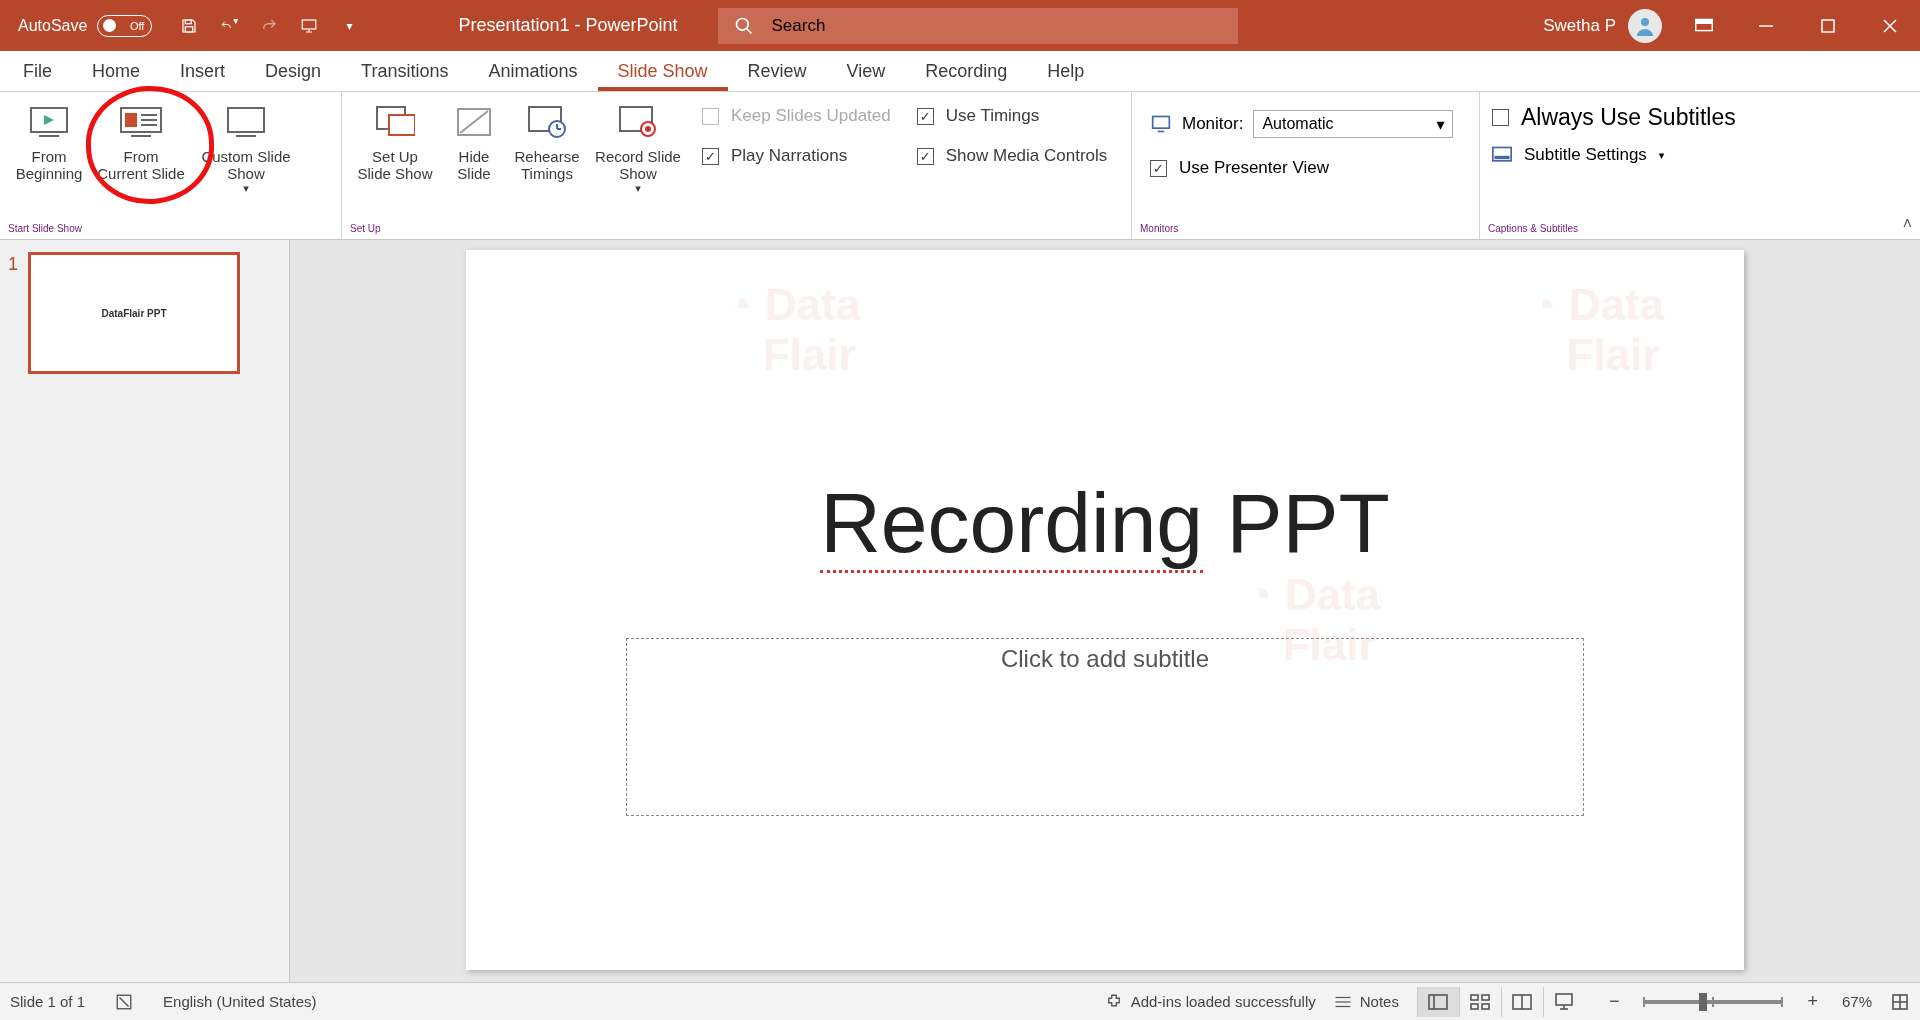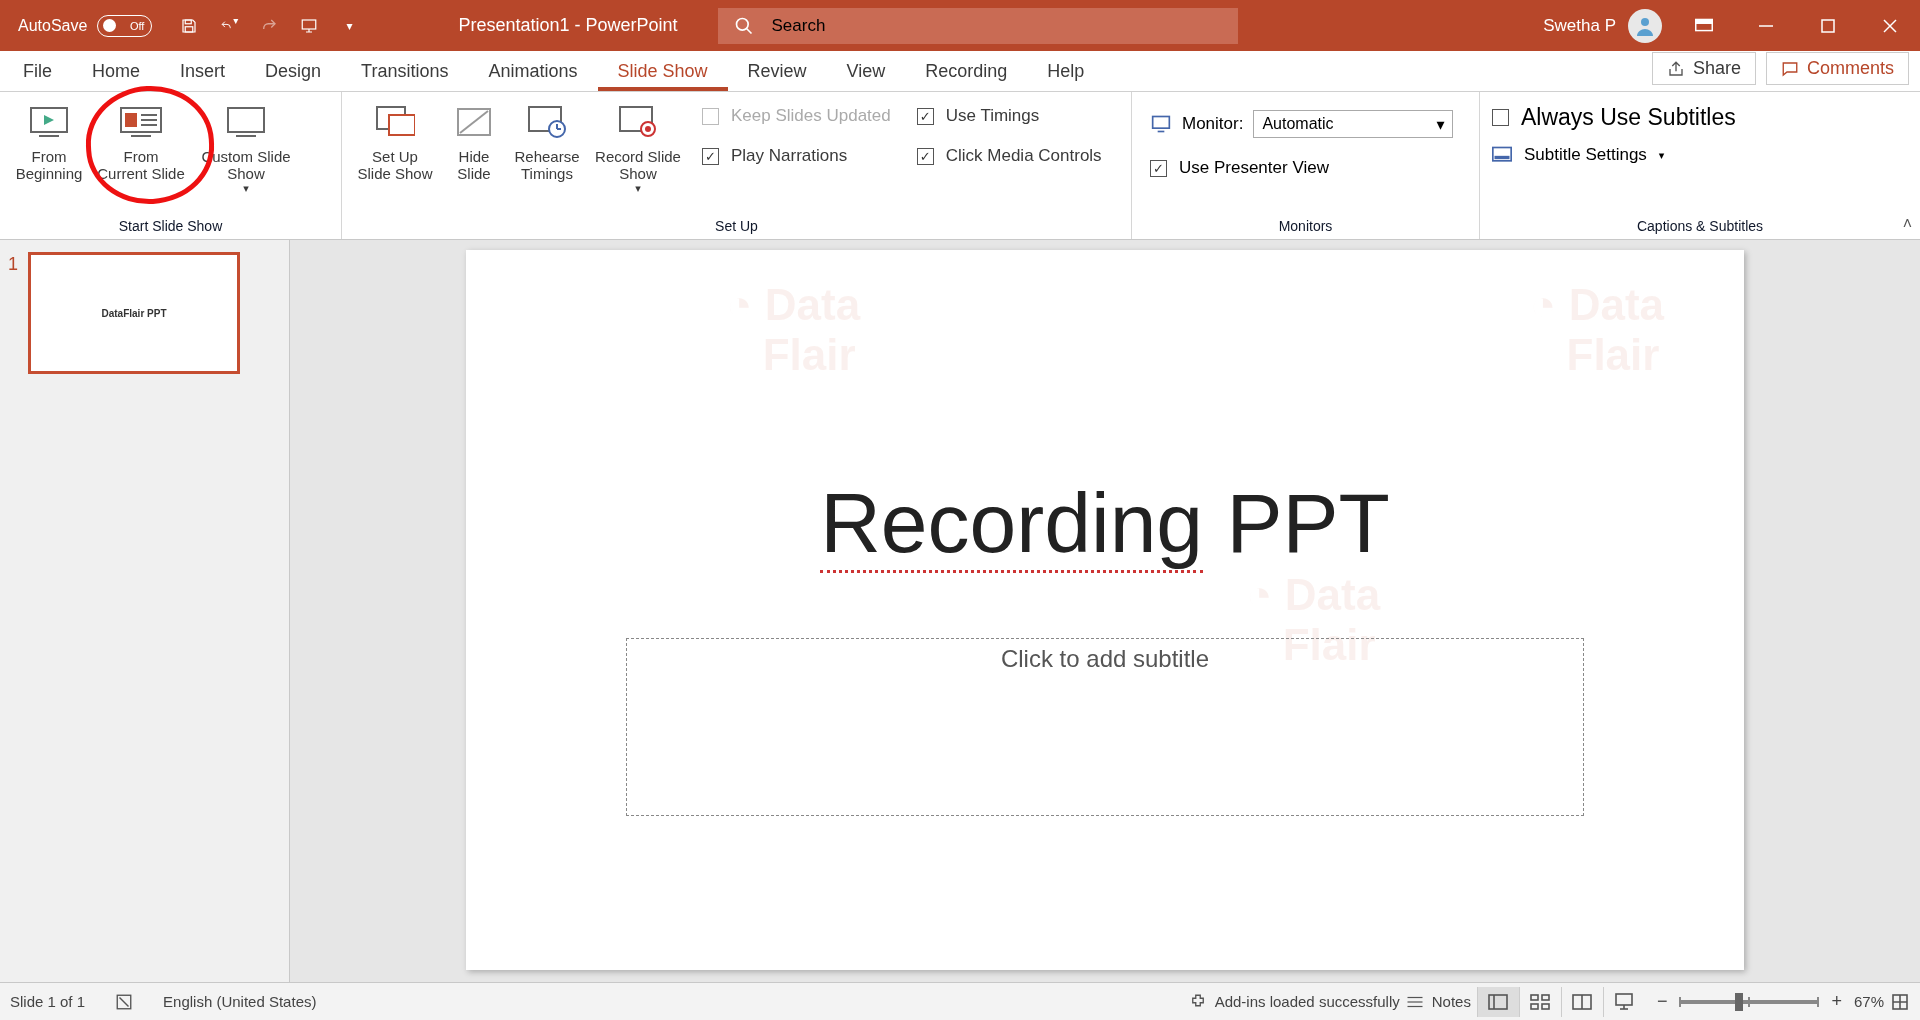--- a/index.html
+++ b/index.html
@@ -26,21 +26,21 @@
 .menu-tab.active { color:#B7472A; border-bottom:4px solid #B7472A; padding-bottom:5px; }
 .menubar-right { margin-left:auto; display:flex; gap:10px; padding-right:8px; padding-bottom:6px; }
 .action-btn { border:1px solid #ccc; padding:5px 14px; font-size:18px; display:flex; align-items:center; gap:8px; }
 .action-btn.share { color:#3b3b3b; }
 .action-btn.comments { color:#B7472A; }
 
 
 .ribbon { height:148px; background:#fff; display:flex; border-bottom:1px solid #c8c8c8; position:relative; }
 .ribbon-group { display:flex; flex-direction:column; justify-content:space-between; border-right:1px solid #d6d6d6; padding:6px 8px 3px; }
 .group-content { display:flex; align-items:flex-start; gap:2px; flex:1; }
-.group-label { font-size:14px; color:#0f172a; text-align:center; padding-bottom:2px; }
+.group-label { font-size:10px; color:#701a75; padding-bottom:2px; }
 .big-btn { display:flex; flex-direction:column; align-items:center; justify-content:flex-start; width:82px; text-align:center; font-size:15px; color:#3b3b3b; padding-top:4px; }
 .big-btn .icon-box { height:40px; display:flex; align-items:center; justify-content:center; margin-bottom:6px; }
 .check-list { display:flex; flex-direction:column; gap:20px; padding:8px 12px; font-size:17px; color:#3b3b3b; }
 .check-row { display:flex; align-items:center; gap:12px; }
 .checkbox { width:17px; height:17px; border:1.5px solid #555; display:inline-flex; align-items:center; justify-content:center; font-size:13px; color:#333; }
 .checkbox.checked::after { content:"✓"; }
 .monitor-row { display:flex; align-items:center; gap:10px; font-size:17px; padding:6px 10px; }
 .mon-select { border:1px solid #aaa; height:28px; width:200px; padding:0 8px; font-size:16px; display:flex; align-items:center; justify-content:space-between; }
 .ribbon-collapse { position:absolute; right:8px; bottom:6px; font-size:16px; color:#555; }
 
@@ -61,21 +61,21 @@
 .subtitle-box { position:absolute; top:388px; left:160px; width:958px; height:178px; border:1.5px dashed #888; display:flex; justify-content:center; padding-top:6px; }
 .subtitle-text { font-size:24px; color:#555; }
 .watermark { position:absolute; color:#C54D30; opacity:.08; font-size:44px; font-weight:700; display:flex; align-items:center; gap:8px; }
 .wm1 { top:30px; left:260px; }
 .wm2 { top:320px; left:780px; }
 .wm3 { top:30px; right:80px; }
 
 
 .statusbar { height:38px; background:#F3F3F3; border-top:1px solid #c8c8c8; display:flex; align-items:center; font-size:15px; color:#444; padding:0 10px; }
 .statusbar .sb-left { display:flex; align-items:center; gap:30px;justify-content:flex-end; }
-.statusbar .sb-right { margin-left:auto; display:flex; align-items:center; gap:6px; }
+.statusbar .sb-right { margin-left:auto; display:flex; align-items:center; gap:18px; }
 .zoom-slider { width:140px; height:4px; background:#888; position:relative; }
 .zoom-slider .marks { position:absolute; top:-3px; width:2px; height:10px; background:#888; }
 .zoom-thumb { position:absolute; width:8px; height:18px; background:#666; top:-7px; left:56px; }
 .view-icons { display:flex; gap:0; }
 .view-btn { width:42px; height:30px; display:flex; align-items:center; justify-content:center; border-left:1px solid #ccc; }
 .view-btn.active { background:#ddd; }
 
 svg { display:block; }
 </style>
 </head>
@@ -166,34 +166,20 @@
   <div class="menu-tab">Home</div>
   <div class="menu-tab">Insert</div>
   <div class="menu-tab">Design</div>
   <div class="menu-tab">Transitions</div>
   <div class="menu-tab">Animations</div>
   <div class="menu-tab active">Slide Show</div>
   <div class="menu-tab">Review</div>
   <div class="menu-tab">View</div>
   <div class="menu-tab">Recording</div>
   <div class="menu-tab">Help</div>
-  <div class="menubar-right">
-    <div class="action-btn share">
-      <svg width="18" height="18" viewBox="0 0 24 24" fill="none" stroke="#555" stroke-width="1.8">
-          <path d="M4 12v8h16v-8M12 3v12M7 8l5-5 5 5"></path>
-        </svg>
-      <span>Share</span>
-    </div>
-    <div class="action-btn comments">
-      <svg width="18" height="18" viewBox="0 0 24 24" fill="none" stroke="#B7472A" stroke-width="1.8">
-          <path d="M3 4h18v12H8l-5 4z"></path>
-        </svg>
-      <span>Comments</span>
-    </div>
-  </div>
 </div>
 
 <div class="ribbon">
 
   <div class="ribbon-group" style="width:342px">
     <div class="group-content">
       <div class="big-btn">
         <span class="icon-box">
             <svg width="40" height="32" viewBox="0 0 40 32">
               <rect x="2" y="2" width="36" height="24" fill="none" stroke="#666" stroke-width="2"></rect>
@@ -289,21 +275,21 @@
             <span>Play Narrations</span>
           </div>
       </div>
       <div class="check-list">
         <div class="check-row">
             <span class="checkbox checked"></span>
             <span>Use Timings</span>
           </div>
         <div class="check-row">
             <span class="checkbox checked"></span>
-            <span>Click Media Controls</span>
+            <span>Show Media Controls</span>
           </div>
       </div>
     </div>
     <div class="group-label">Set Up</div>
   </div>
 
   <div class="ribbon-group" style="width:348px">
     <div class="group-content" style="flex-direction:column;gap:14px;padding-top:6px">
       <div class="monitor-row">
         <svg width="22" height="20" viewBox="0 0 24 24" fill="none" stroke="#46a" stroke-width="2">

